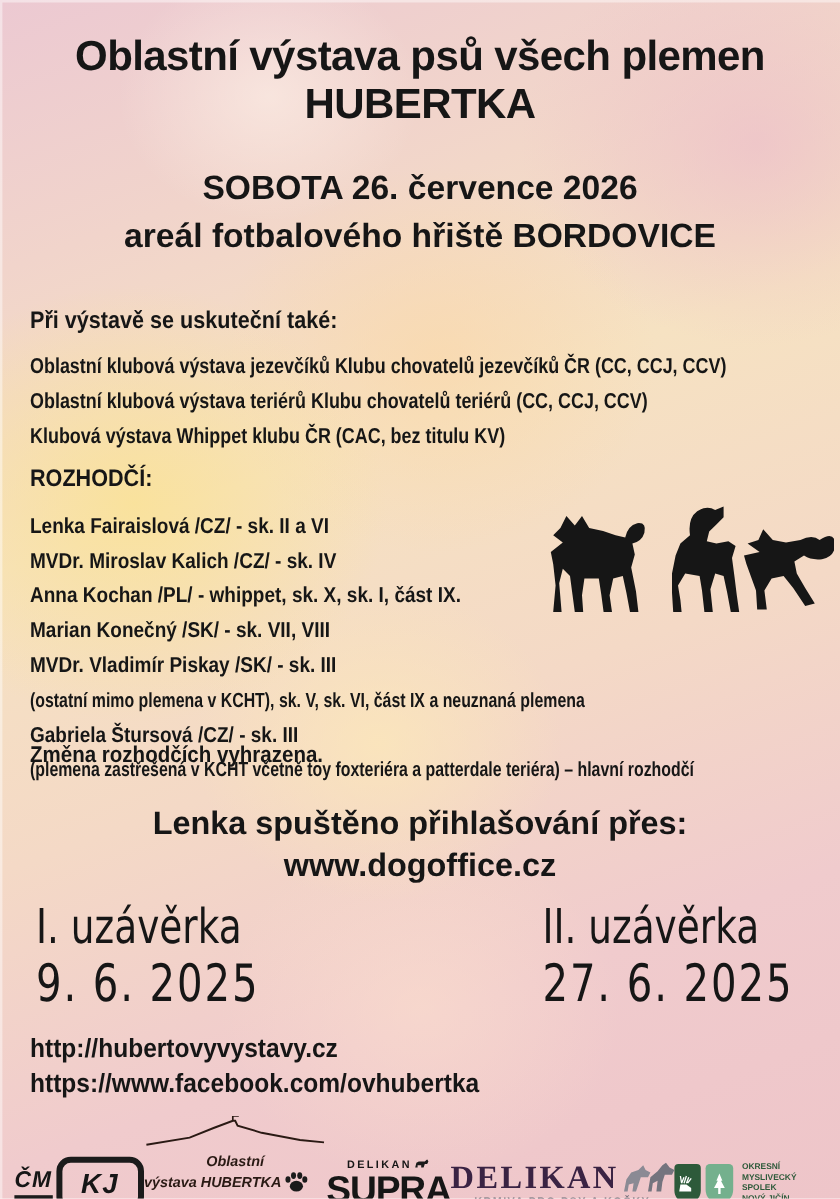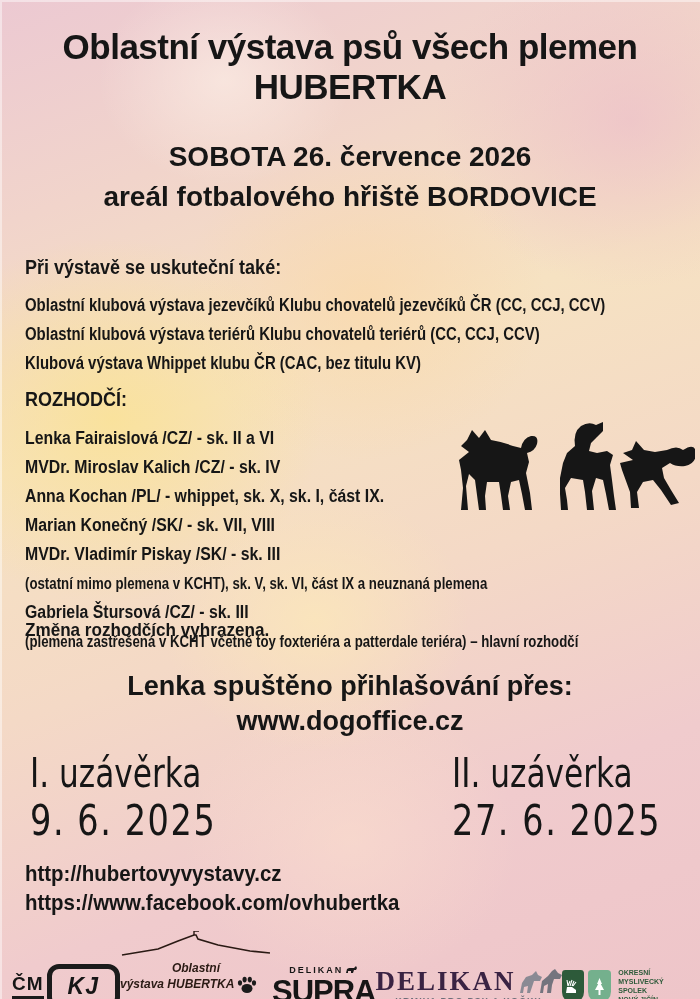--- a/index.html
+++ b/index.html
@@ -26,21 +26,21 @@
   .judges .long{font-size:17px;transform:scaleX(.885);transform-origin:left top;}
   .note{left:25px;top:619px;font-size:19px;transform:scaleX(.90);transform-origin:left top;white-space:nowrap;}
   .reg{font-size:27px;}
   .dl{font-weight:400;font-family:"DejaVu Sans",sans-serif;transform:scaleX(.78);transform-origin:left top;white-space:nowrap;}
   .dl-label{font-size:40px;line-height:46px;}
   .dl-date{font-size:43px;line-height:48px;letter-spacing:2px;}
   .url{left:25px;font-size:22px;transform:scaleX(.93);transform-origin:left top;white-space:nowrap;}
   .dogs{left:455px;top:418px;width:240px;height:102px;}
   .logos{left:0;bottom:4px;width:100%;height:66px;display:flex;align-items:center;justify-content:space-between;padding:0 12px;box-sizing:border-box;}
   .logo{display:flex;align-items:center;margin-top:48px;}
-  .cm{font-size:19px;letter-spacing:1px;border-bottom:4px solid #1b1b1b;padding-bottom:1px;margin-right:3px;}
+  .cm{font-size:19px;font-style:italic;letter-spacing:1px;border-bottom:4px solid #1b1b1b;padding-bottom:1px;margin-right:3px;}
   .kjbox{border:5px solid #1b1b1b;border-radius:12px;font-size:23px;font-style:italic;padding:4px 16px;letter-spacing:1px;}
   .hublogo{width:152px;position:relative;text-align:center;}
   .hub-script{font-family:Liberation Sans, sans-serif;font-style:italic;font-weight:bold;font-size:12px;line-height:15px;color:#2a1a14;}
   .supra{flex-direction:column;align-items:center;line-height:1;}
   .supra-top{font-size:9px;letter-spacing:2px;display:flex;align-items:center;gap:2px;}
   .supra-main{font-size:31px;letter-spacing:-1px;margin-top:1px;}
   .delikan{flex-direction:column;align-items:center;line-height:1;}
   .delikan-row{display:flex;align-items:flex-end;gap:2px;}
   .delikan-name{font-family:"Liberation Serif",serif;font-weight:bold;font-size:27px;color:#3a2343;letter-spacing:2px;}
   .delikan-sub{font-size:9px;color:#6d6d78;letter-spacing:1.2px;margin-top:2px;font-weight:bold;text-align:right;}

